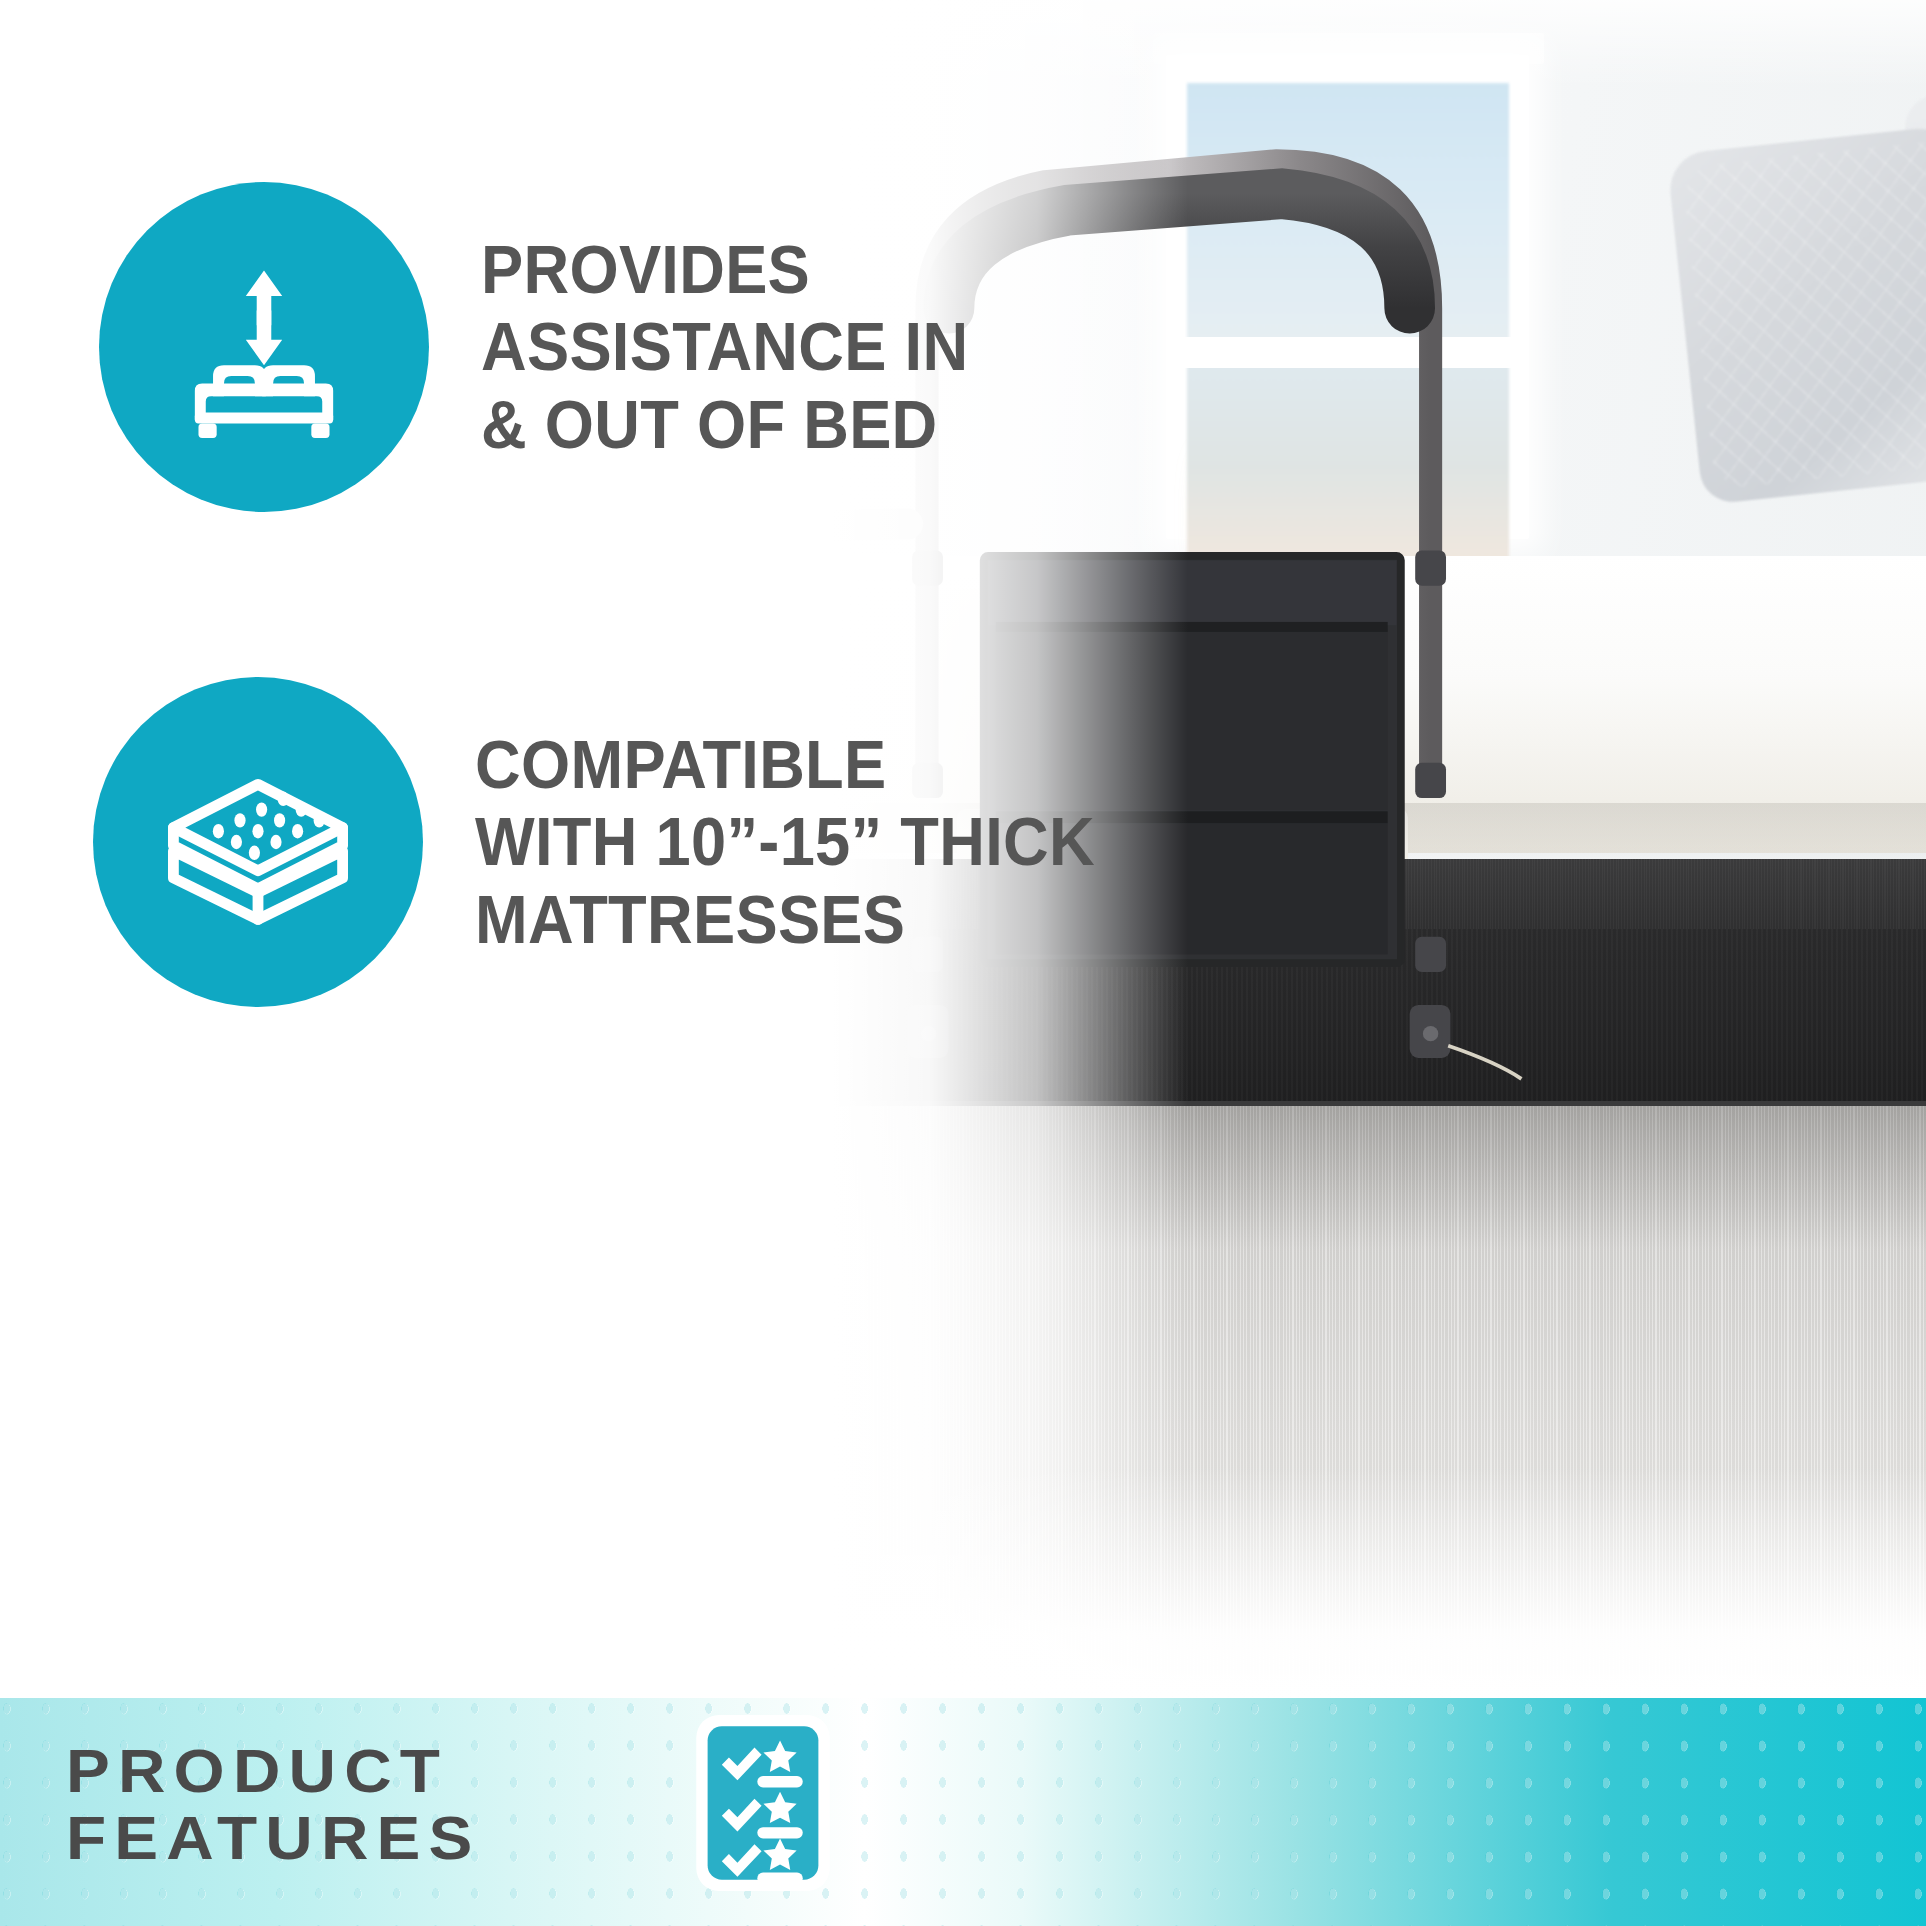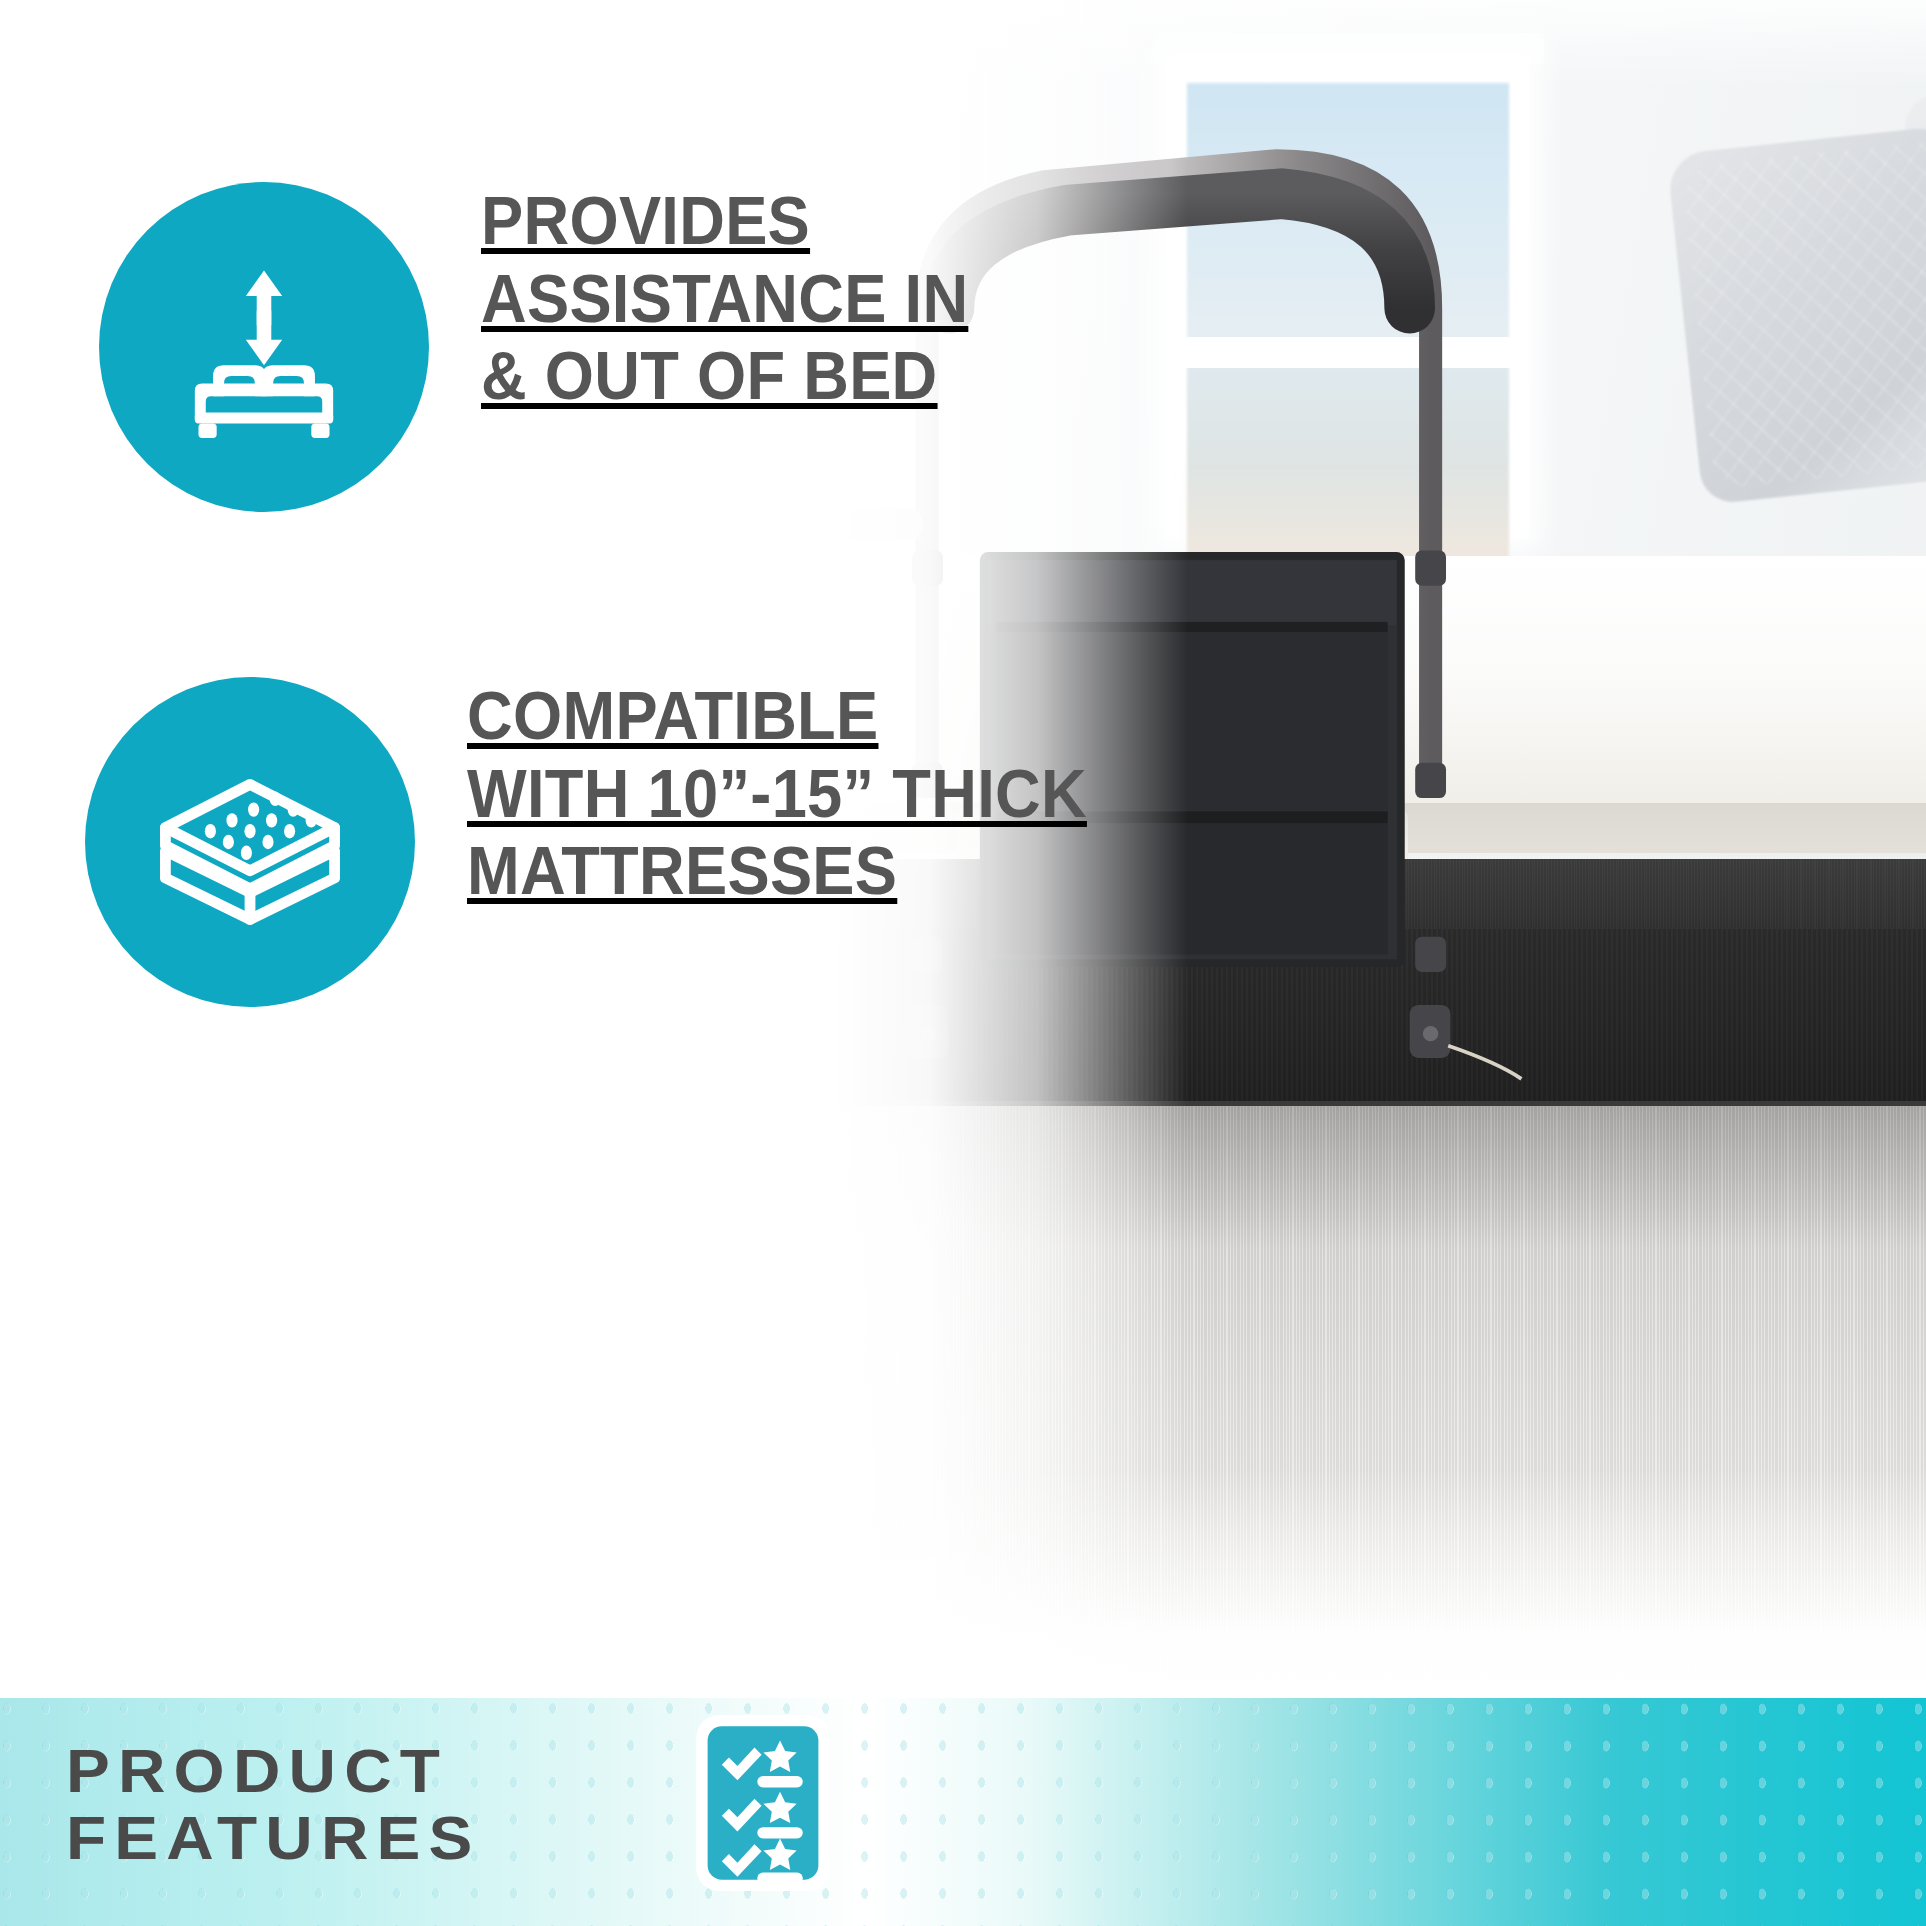--- a/index.html
+++ b/index.html
@@ -78,21 +78,21 @@
       background:linear-gradient(90deg,#ffffff 0%,#ffffff 34%,rgba(255,255,255,.97) 52%,rgba(255,255,255,.72) 72%,rgba(255,255,255,.25) 90%,rgba(255,255,255,0) 100%);}
   .photo-fade-bottom{position:absolute;left:0;bottom:0;width:1277px;height:231px;
       background:linear-gradient(180deg,rgba(255,255,255,0),rgba(255,255,255,.95) 72%,#ffffff 100%);}
   .photo-fade-top{position:absolute;left:0;top:0;width:1277px;height:88px;
       background:linear-gradient(180deg,rgba(255,255,255,.85),rgba(255,255,255,0));}
 
   
   .rail{position:absolute;left:649px;top:0;width:1277px;height:1698px;}
 
   
-  .feature{position:absolute;display:flex;text-decoration:underline;}
+  .feature{position:absolute;display:flex;align-items:center;}
   .circle{width:330px;height:330px;border-radius:50%;display:flex;align-items:center;justify-content:center;flex:0 0 auto;}
   .feat-text{margin-left:52px;color:#565656;font-weight:bold;font-size:68px;line-height:1.14;
       letter-spacing:0.3px;white-space:pre-line;font-stretch:condensed;transform:scaleX(.93);transform-origin:left center;}
 
   
   .banner{position:absolute;left:0;top:1698px;width:1926px;height:228px;overflow:hidden;padding-left:40px;}
   .banner-bg{position:absolute;inset:0;
       background:linear-gradient(90deg,#a9e7ea 0%,#bcf0f0 14%,#dcf7f6 28%,#f2fcfb 38%,#ffffff 44%,#eafaf9 52%,#99e2e4 66%,#36c8d4 82%,#0ec4d3 100%);}
   .banner-dots{position:absolute;inset:0;
       background-image:radial-gradient(ellipse 7.2px 11px at 7.2px 11px, rgba(255,255,255,.42) 0 48%, rgba(255,255,255,0) 52%);
@@ -221,21 +221,21 @@
           <rect x="14" y="92" width="10" height="8" rx="2"></rect>
           <rect x="76" y="92" width="10" height="8" rx="2"></rect>
         </g>
       </svg>
     </div>
     <div class="feat-text">PROVIDES
 ASSISTANCE IN
 &amp; OUT OF BED</div>
   </div>
 
-  <div class="feature" style="left:85px;top:677px;">
+  <div class="feature" style="left:93px;top:677px;">
     <div class="circle" style="background:#0FA8C3;">
       <svg width="198" height="182" viewBox="0 0 110 100">
         <g fill="none" stroke="#ffffff" stroke-width="6" stroke-linejoin="round" stroke-linecap="round">
 
           <path d="M8 55 L55 78 L102 55 L102 70 L55 93 L8 70 Z"></path>
           <path d="M55 78 L55 93"></path>
 
           <path d="M8 42 L55 18 L102 42 L55 66 Z"></path>
           <path d="M8 42 L8 52 L55 76 L102 52 L102 42"></path>
         </g>

